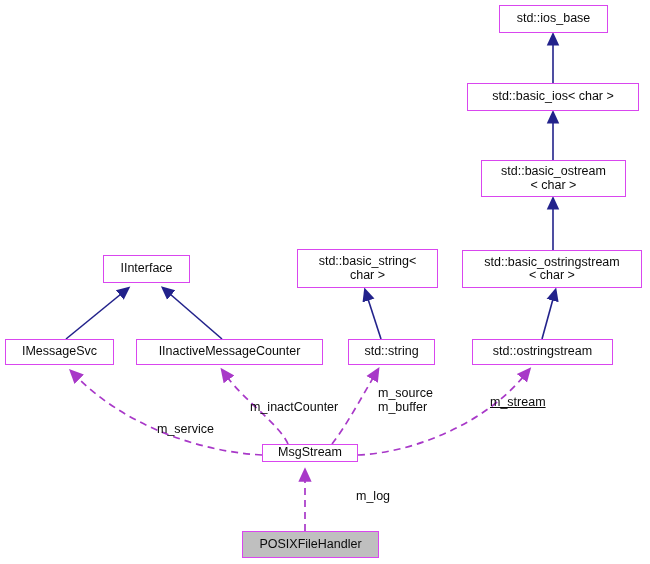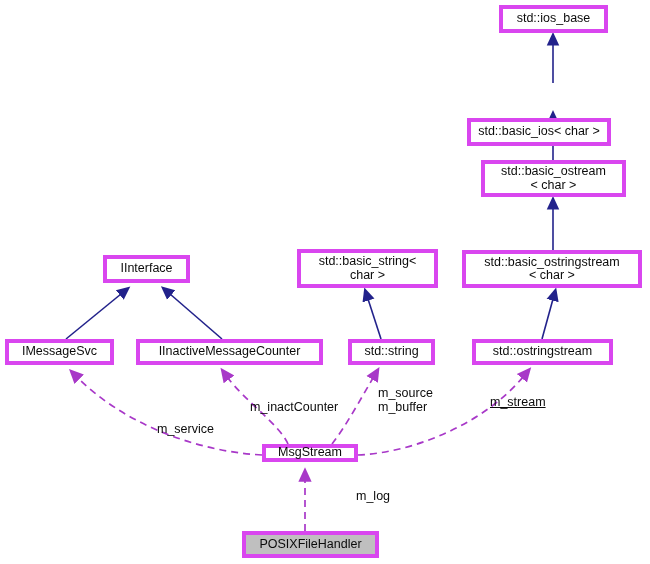--- a/index.html
+++ b/index.html
@@ -19,21 +19,21 @@
     position: absolute;
     left: 0;
     top: 0;
     width: 650px;
     height: 564px;
     pointer-events: none;
   }
   .node {
     position: absolute;
     box-sizing: border-box;
-    border: 4px solid #d946ef;
+    border: 1px solid #d946ef;
     background: #ffffff;
     color: #0b0b0b;
     font-size: 12.5px;
     line-height: 13.5px;
     display: flex;
     align-items: center;
     justify-content: center;
     text-align: center;
     white-space: pre;
     letter-spacing: 0px;
@@ -81,21 +81,21 @@
       <path d="M262,455 C190,451 120,420 78,378"></path>
       <path d="M288,444 C280,425 244,400 228,378"></path>
       <path d="M332,444 C346,426 360,400 373,378"></path>
       <path d="M358,455 C420,452 487,420 523,377"></path>
       <path d="M305,531 L305,480"></path>
     </g>
   </svg>
 
   <div class="node" style="left:499px;top:5px;width:109px;height:28px;">std::ios_base</div>
 
-  <div class="node" style="left:467px;top:83px;width:144px;height:28px;margin-top:35px;">std::basic_ios&lt; char &gt;</div>
+  <div class="node" style="left:467px;top:83px;width:172px;height:28px;">std::basic_ios&lt; char &gt;</div>
 
   <div class="node" style="left:481px;top:160px;width:145px;height:37px;">std::basic_ostream
 &lt; char &gt;</div>
 
   <div class="node" style="left:462px;top:250px;width:180px;height:38px;">std::basic_ostringstream
 &lt; char &gt;</div>
 
   <div class="node" style="left:472px;top:339px;width:141px;height:26px;">std::ostringstream</div>
 
   <div class="node" style="left:297px;top:249px;width:141px;height:39px;">std::basic_string&lt;

